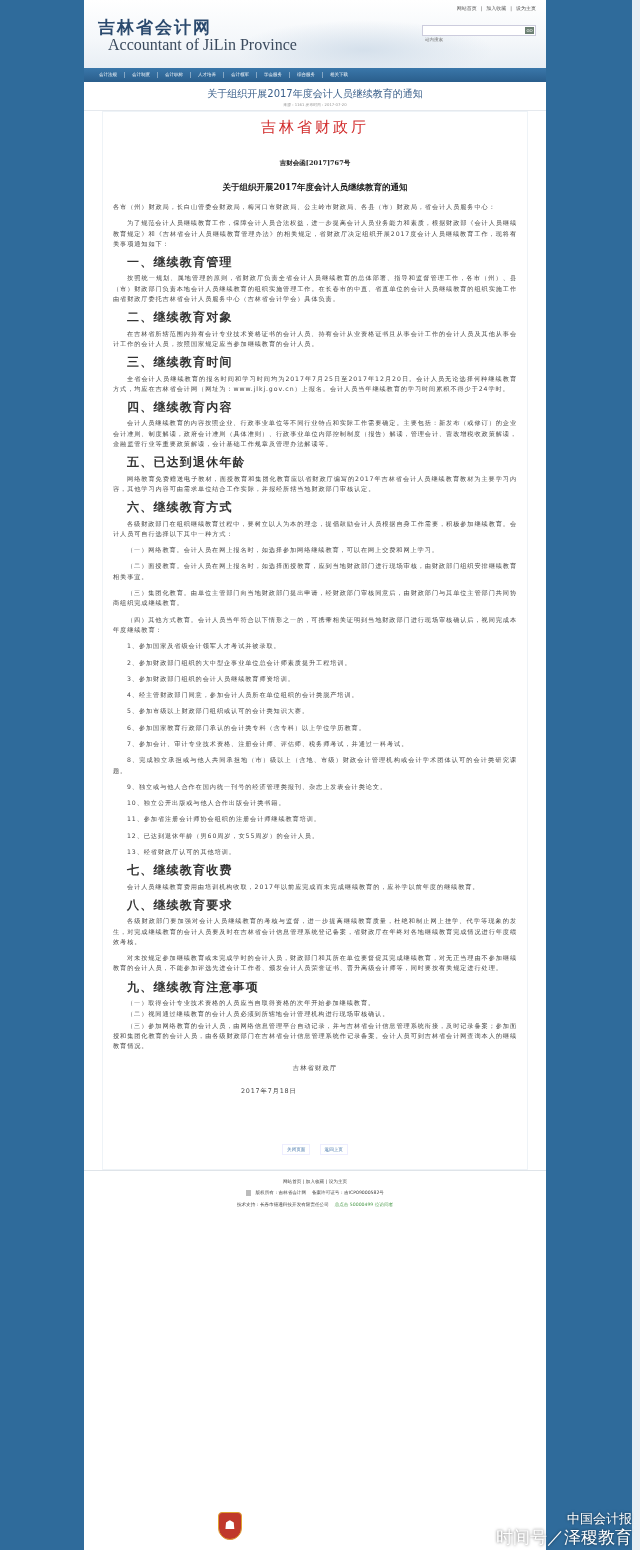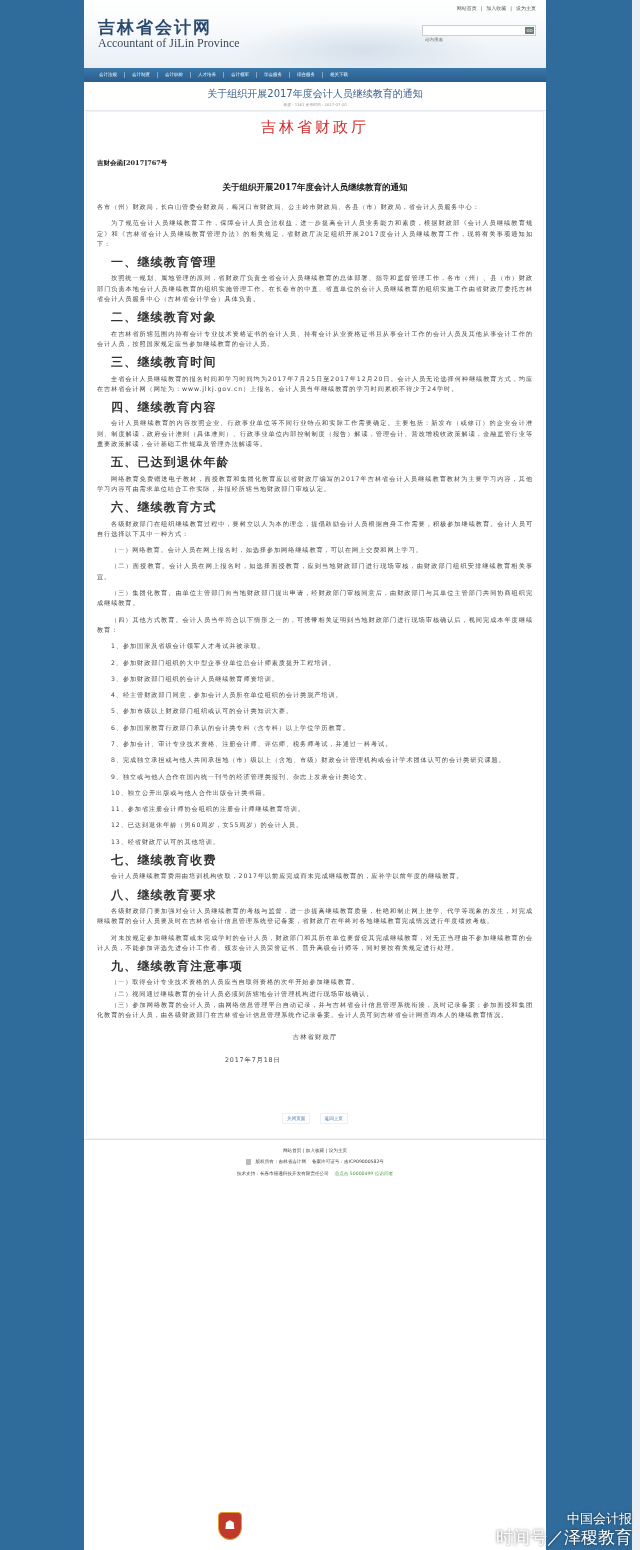--- a/index.html
+++ b/index.html
@@ -4,36 +4,36 @@
 <style>
   * { box-sizing: border-box; margin: 0; padding: 0; }
   html, body { width: 640px; height: 1550px; overflow: hidden; }
   body { background: #2f6b9b; font-family: "DejaVu Sans", sans-serif; color: #333; position: relative; }
   .page { position: absolute; left: 84px; top: 0; width: 462px; height: 1550px; background: #fff; }
   .scrollbar { position: absolute; right: 0; top: 0; width: 8px; height: 1550px; background: #e8eef3; }
   
   .header { position: relative; height: 68px; background: linear-gradient(180deg,#fff 0%,#f4f7fa 60%,#e8eef4 100%); overflow: hidden; }
   .header .cloud { position: absolute; left: 150px; top: 20px; width: 260px; height: 60px; border-radius: 50%; background: radial-gradient(ellipse at center, rgba(210,222,234,0.9), rgba(255,255,255,0) 70%); }
   .logo-cn { position: absolute; left: 14px; top: 16px; font-family: "DejaVu Serif", serif; font-size: 17px; font-weight: bold; color: #2b4a6e; letter-spacing: 2px; }
-  .logo-en { position: absolute; left: 14px; top: 36px; font-family: "Liberation Serif", serif; font-size: 12px; color: #3b4b5e; }
+  .logo-en { position: absolute; left: 24px; top: 36px; font-family: "Liberation Serif", serif; font-size: 16px; color: #3b4b5e; }
   .toplinks { position: absolute; right: 10px; top: 5px; font-size: 5px; color: #555; display: flex; gap: 4px; }
   .toplinks span { cursor: pointer; }
   .search { position: absolute; right: 10px; top: 25px; width: 114px; height: 11px; border: 1px solid #ccd; background: #fff; }
   .search input { border: none; width: 96px; height: 9px; font-size: 4.5px; padding-left: 2px; color: #777; background: transparent; font-family: "DejaVu Sans", sans-serif; }
   .search .go { position: absolute; right: 1px; top: 1px; width: 9px; height: 7px; background: #6b7f72; color: #fff; font-size: 4px; text-align: center; line-height: 7px; }
   
   .nav { height: 14px; background: linear-gradient(180deg,#3a77aa,#2a5e8c); display: flex; align-items: center; padding-left: 8px; }
   .nav .item { font-size: 4.5px; color: #fff; padding: 0 7px; border-right: 1px solid rgba(255,255,255,0.4); line-height: 6px; cursor: pointer; }
   .nav .item:last-child { border-right: none; }
   
   .art-title { text-align: center; font-size: 10px; color: #3a5f8a; margin-top: 5px; }
   .art-meta { text-align: center; font-size: 3.8px; color: #999; margin-top: 1px; padding-bottom: 3px; border-bottom: 1px solid #e5e9ee; }
-  .content { border: 1px solid #eef3f7; margin: 0 2px; padding: 0 10px 0 10px; }
+  .content { border: 1px solid #eef3f7; margin: 0 18px; padding: 0 10px 0 10px; }
   .issuer { text-align: center; font-family: "DejaVu Serif", serif; font-size: 15px; color: #d12a2a; letter-spacing: 3px; margin-top: 6px; }
-  .docno { text-align: left; font-family: "DejaVu Serif", serif; font-size: 6.5px; font-weight: bold; color: #222; margin-top: 22px; }
+  .docno { text-align: center; font-family: "DejaVu Serif", serif; font-size: 6.5px; font-weight: bold; color: #222; margin-top: 22px; }
   .doctitle { text-align: center; font-family: "DejaVu Serif", serif; font-size: 8.5px; font-weight: bold; color: #222; margin-top: 14px; }
   .body { font-size: 6.2px; line-height: 10.3px; color: #444; letter-spacing: 0.9px; margin-top: 8px; }
   .body p { margin-bottom: 6px; text-align: justify; }
   .body p.ind { text-indent: 14px; }
   .body h3 { font-size: 12px; font-weight: bold; color: #333; padding-left: 14px; margin: 8px 0 6px 0; letter-spacing: 1.2px; }
   .body p.tight { margin-bottom: 1px; }
   .sign { text-align: center; font-size: 6.4px; color: #444; margin-top: 12px; letter-spacing: 1px; }
   .date { font-size: 6.4px; color: #444; margin-top: 14px; padding-left: 128px; letter-spacing: 0.8px; }
   .btns { text-align: center; margin-top: 40px; padding-bottom: 14px; }
   .btns span { display: inline-block; font-size: 4.6px; color: #3a6ea5; border: 1px solid #eef; padding: 2px 4px; margin: 0 2px; cursor: pointer; }

